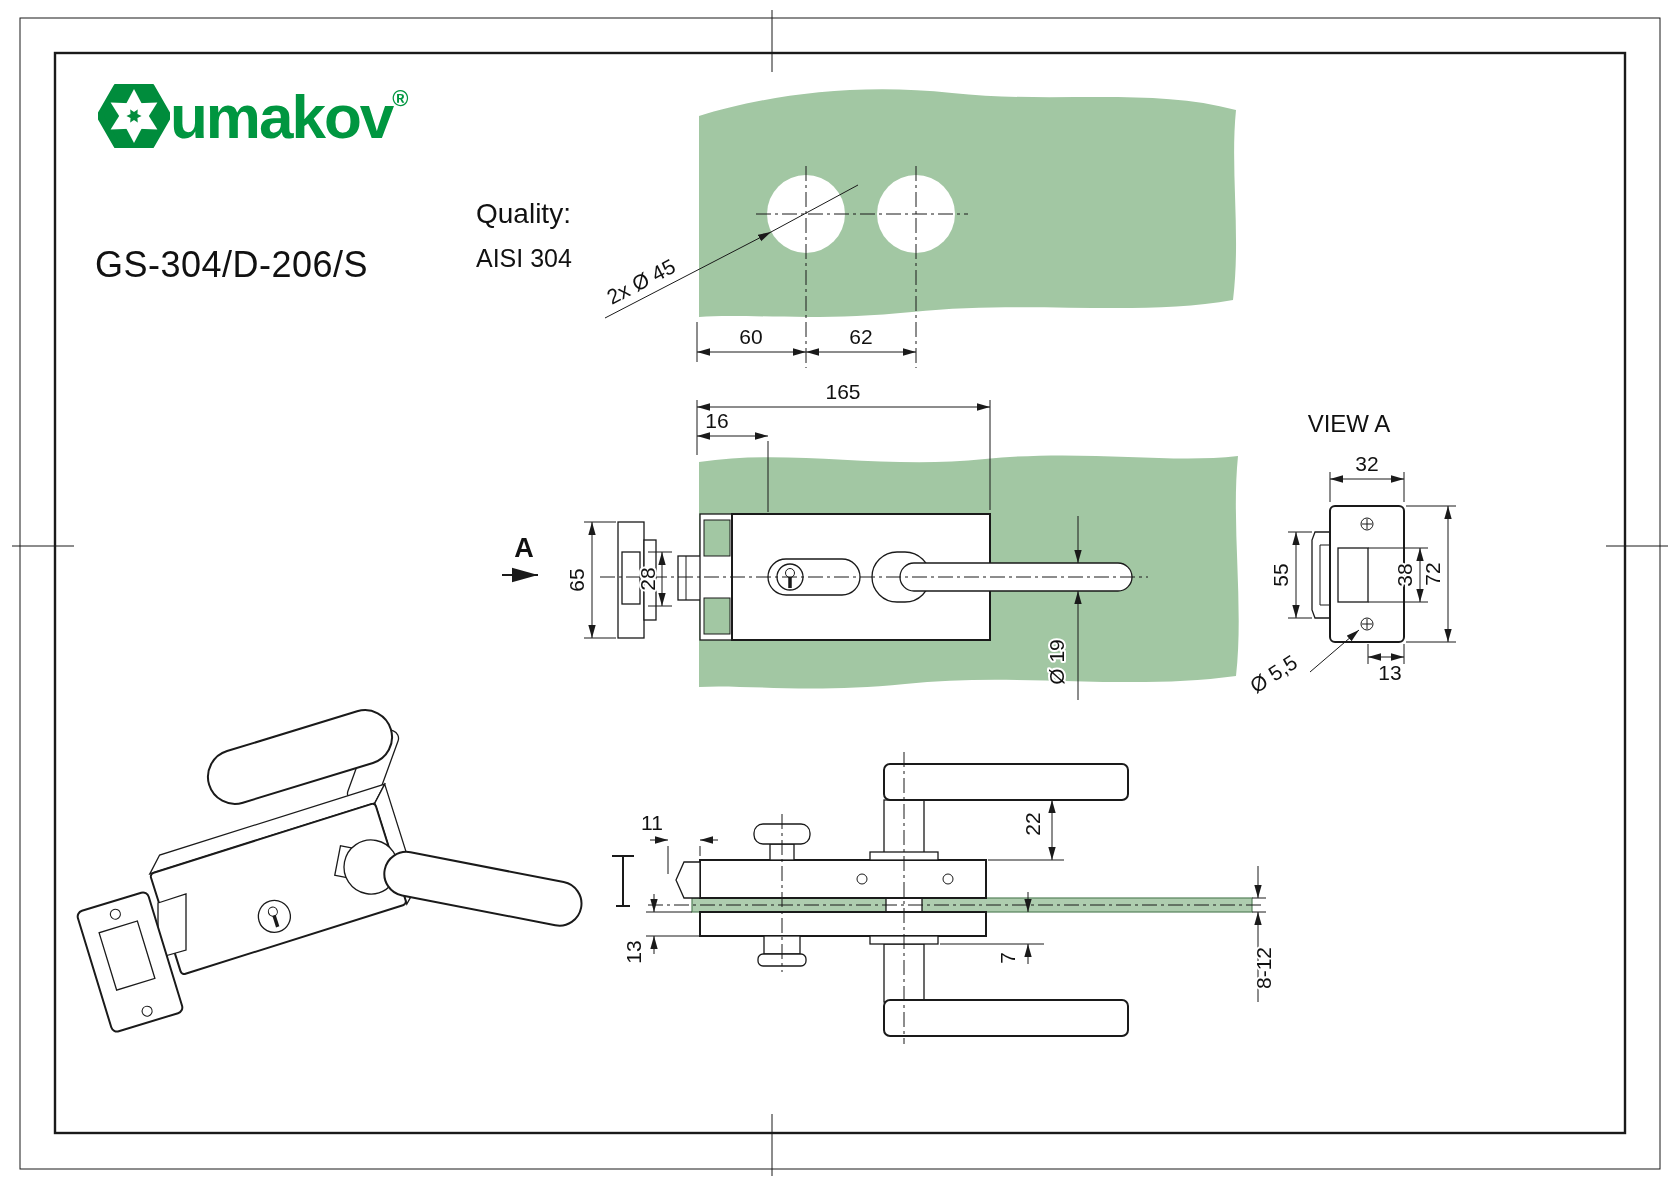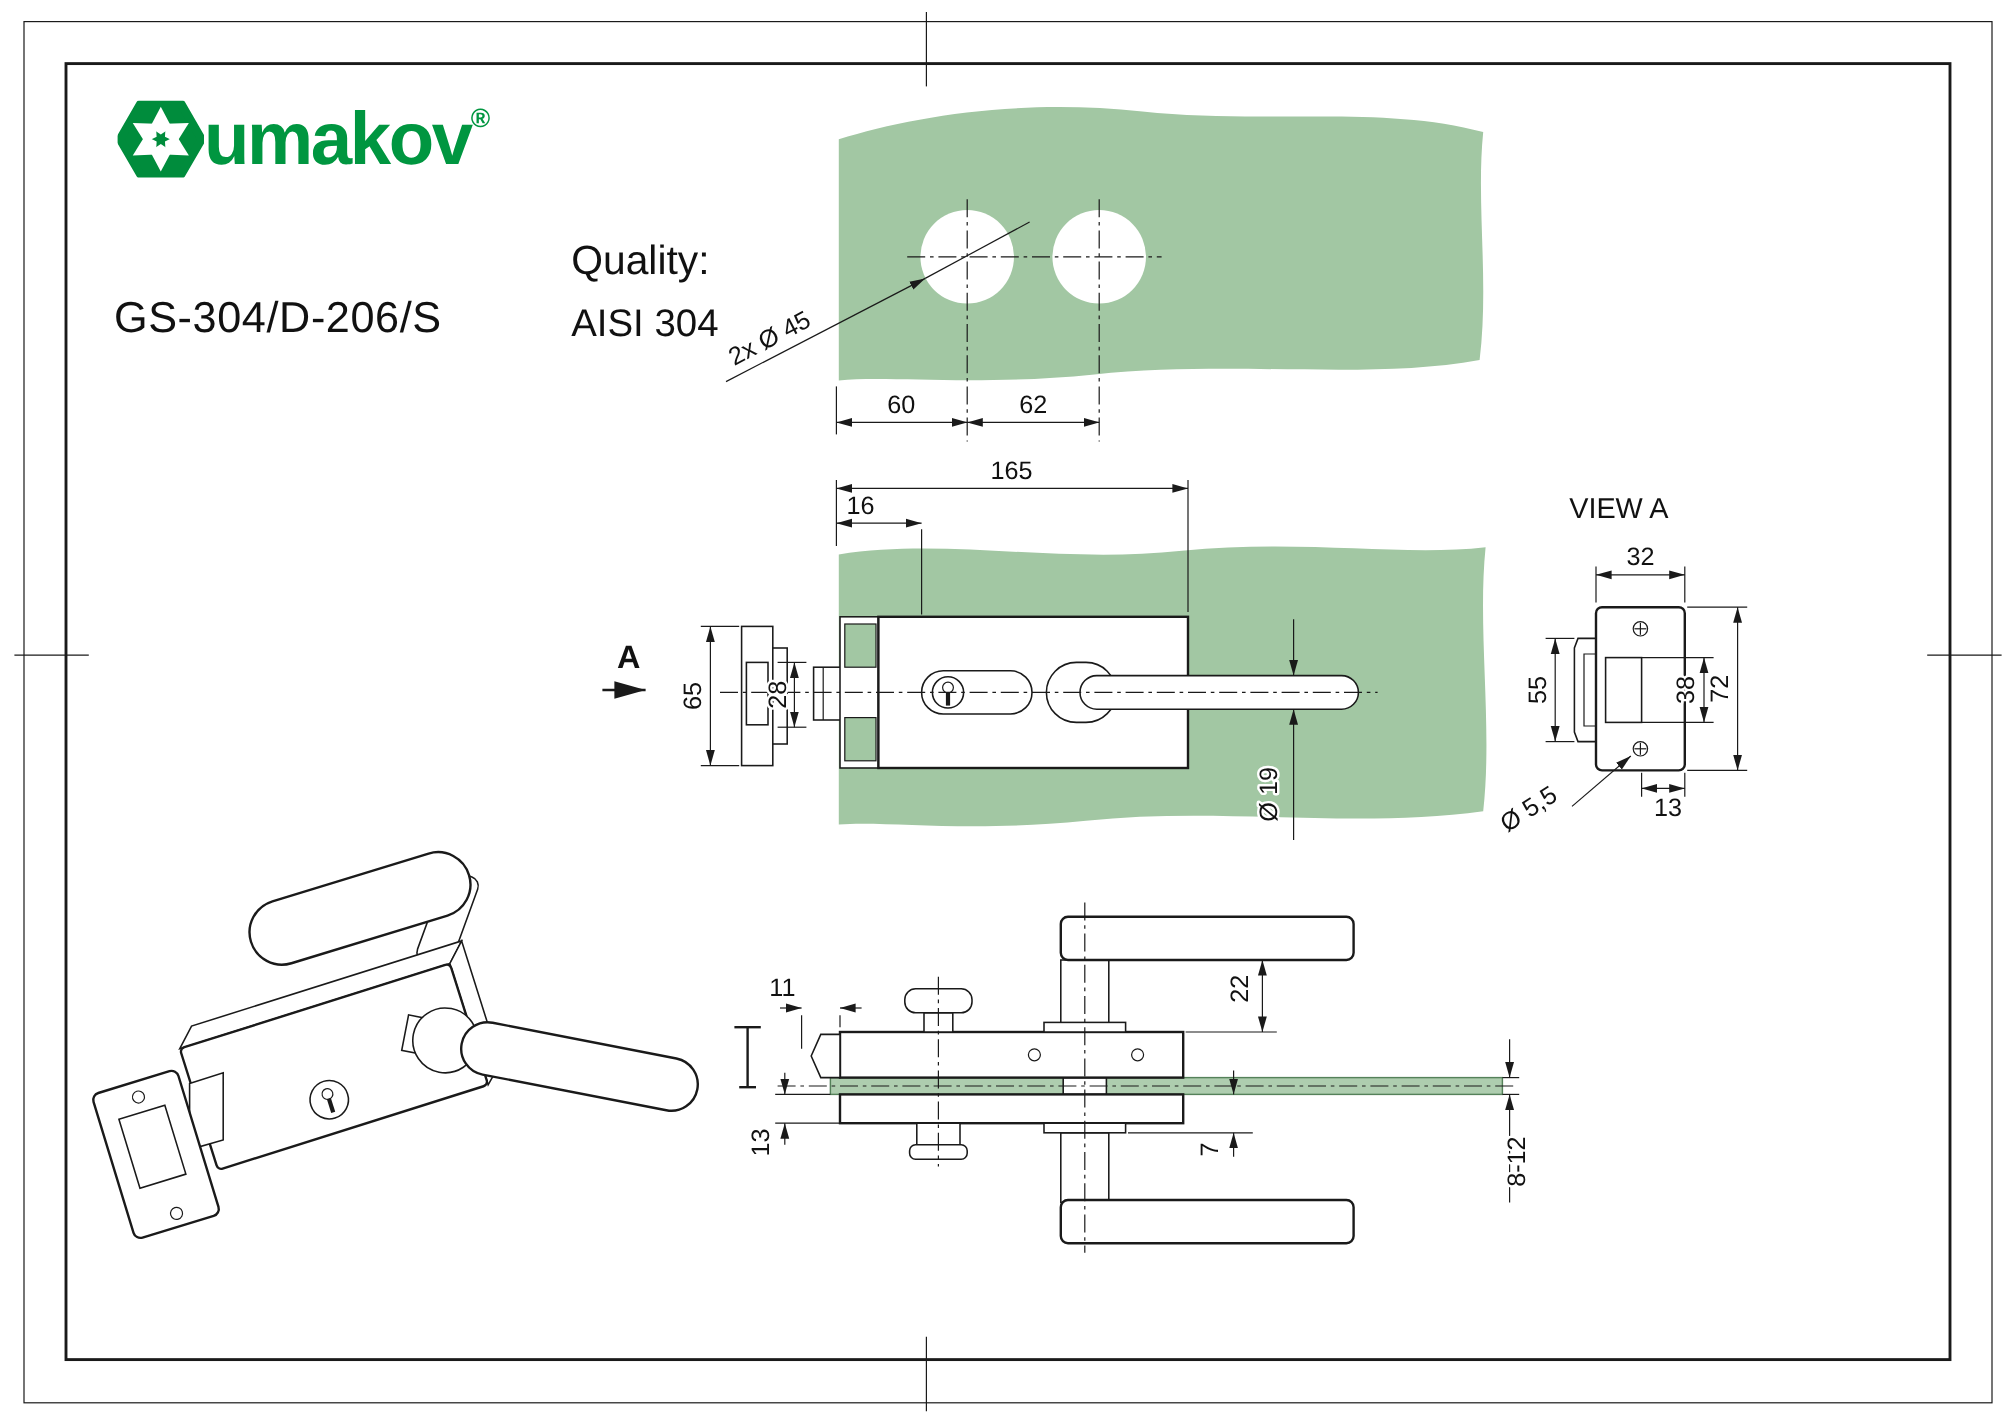--- a/index.html
+++ b/index.html
@@ -5,22 +5,22 @@
   html,body{margin:0;padding:0;background:#fff;}
   .page{position:relative;width:1680px;height:1187px;background:#fff;overflow:hidden;
         font-family:"Liberation Sans",sans-serif;color:#111;}
   .abs{position:absolute;}
   
   .brand-row{left:98px;top:84px;display:flex;align-items:flex-end;gap:0;}
   .brand-name{font-size:62px;font-weight:700;color:#009640;letter-spacing:-2px;line-height:1;}
   .brand-reg{font-size:22px;color:#009640;font-weight:700;align-self:flex-start;margin-top:2px;}
   .product-code{left:95px;top:244px;font-size:36px;letter-spacing:.5px;}
   .quality{left:476px;top:198px;}
-  .quality-label{font-size:34px;}
-  .quality-value{font-size:32px;margin-top:14px;}
+  .quality-label{font-size:28px;}
+  .quality-value{font-size:25px;margin-top:14px;}
   
   .s1{stroke:#1a1a1a;stroke-width:1;fill:none;}
   .s2{stroke:#1a1a1a;stroke-width:2;fill:none;}
   .w1{stroke:#1a1a1a;stroke-width:1.3;fill:#fff;}
   .w2{stroke:#1a1a1a;stroke-width:2;fill:#fff;}
   .gr{fill:#a2c7a3;}
   .grs{fill:#aecdaf;stroke:#55815a;stroke-width:1.2;}
   .grt{fill:#a2c7a3;stroke:#1a1a1a;stroke-width:1;}
   .cl{stroke:#1a1a1a;stroke-width:1;fill:none;stroke-dasharray:15 4 3 4;}
   .dt{font-size:21px;fill:#111;font-family:"Liberation Sans",sans-serif;

